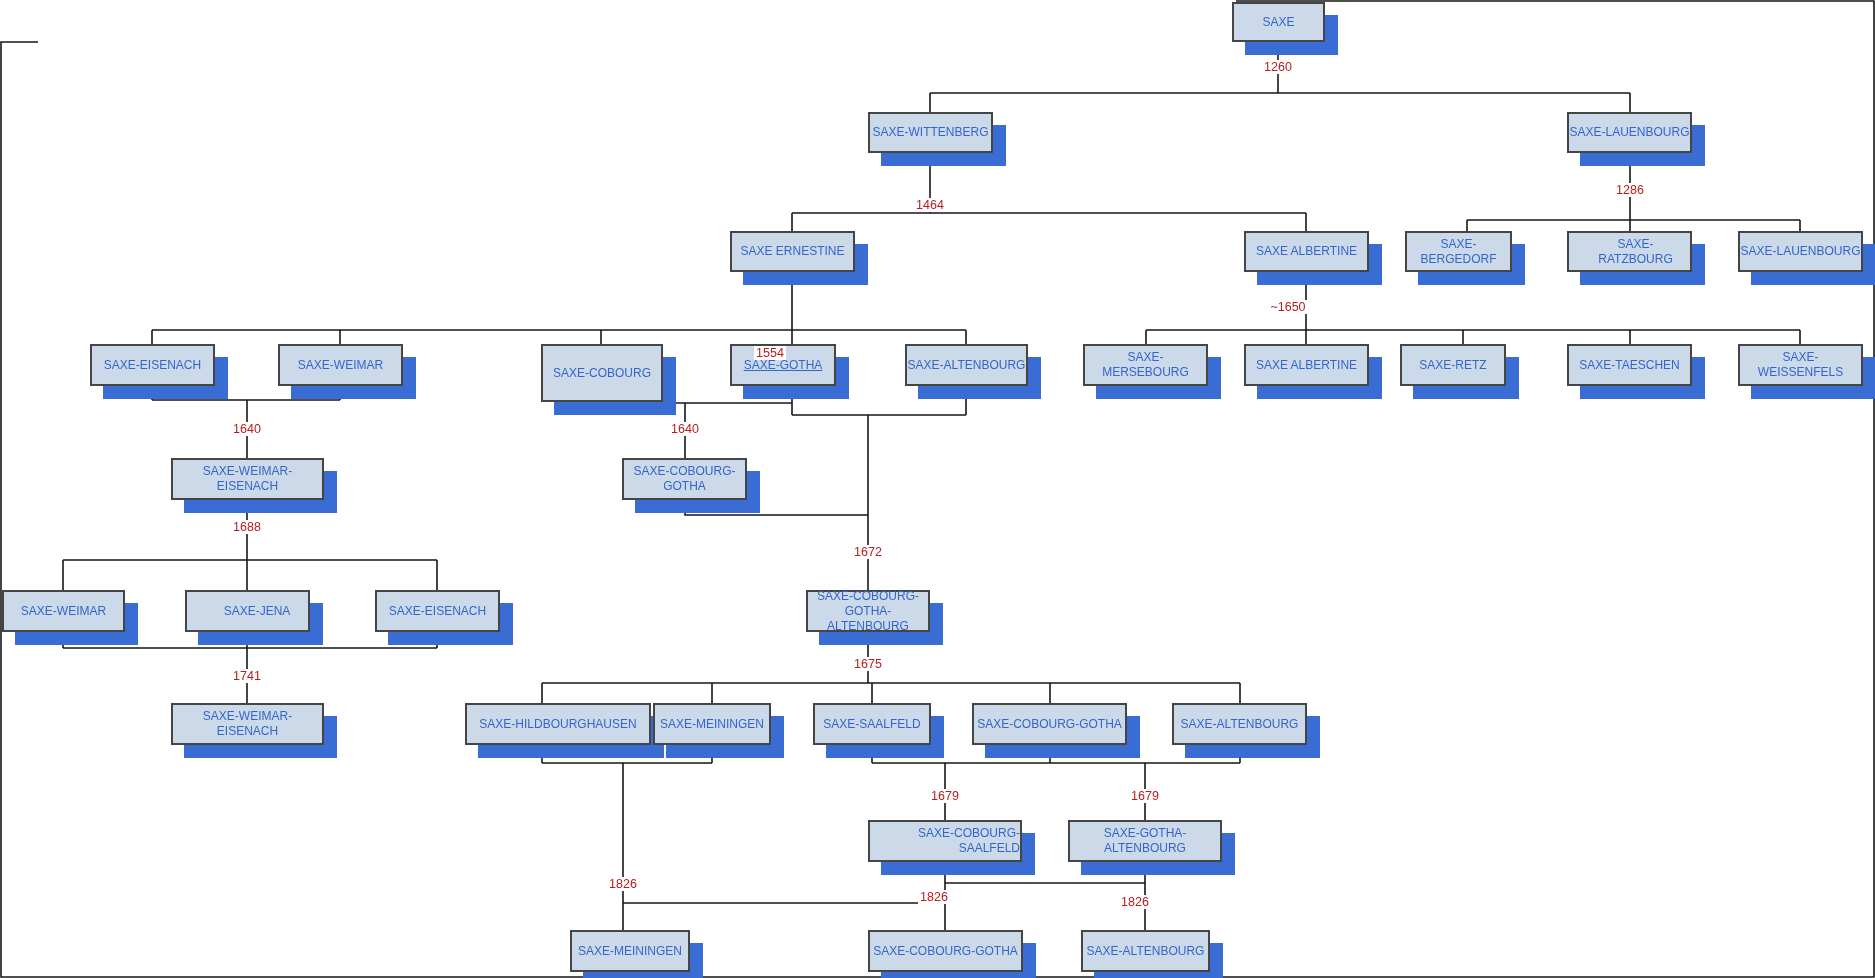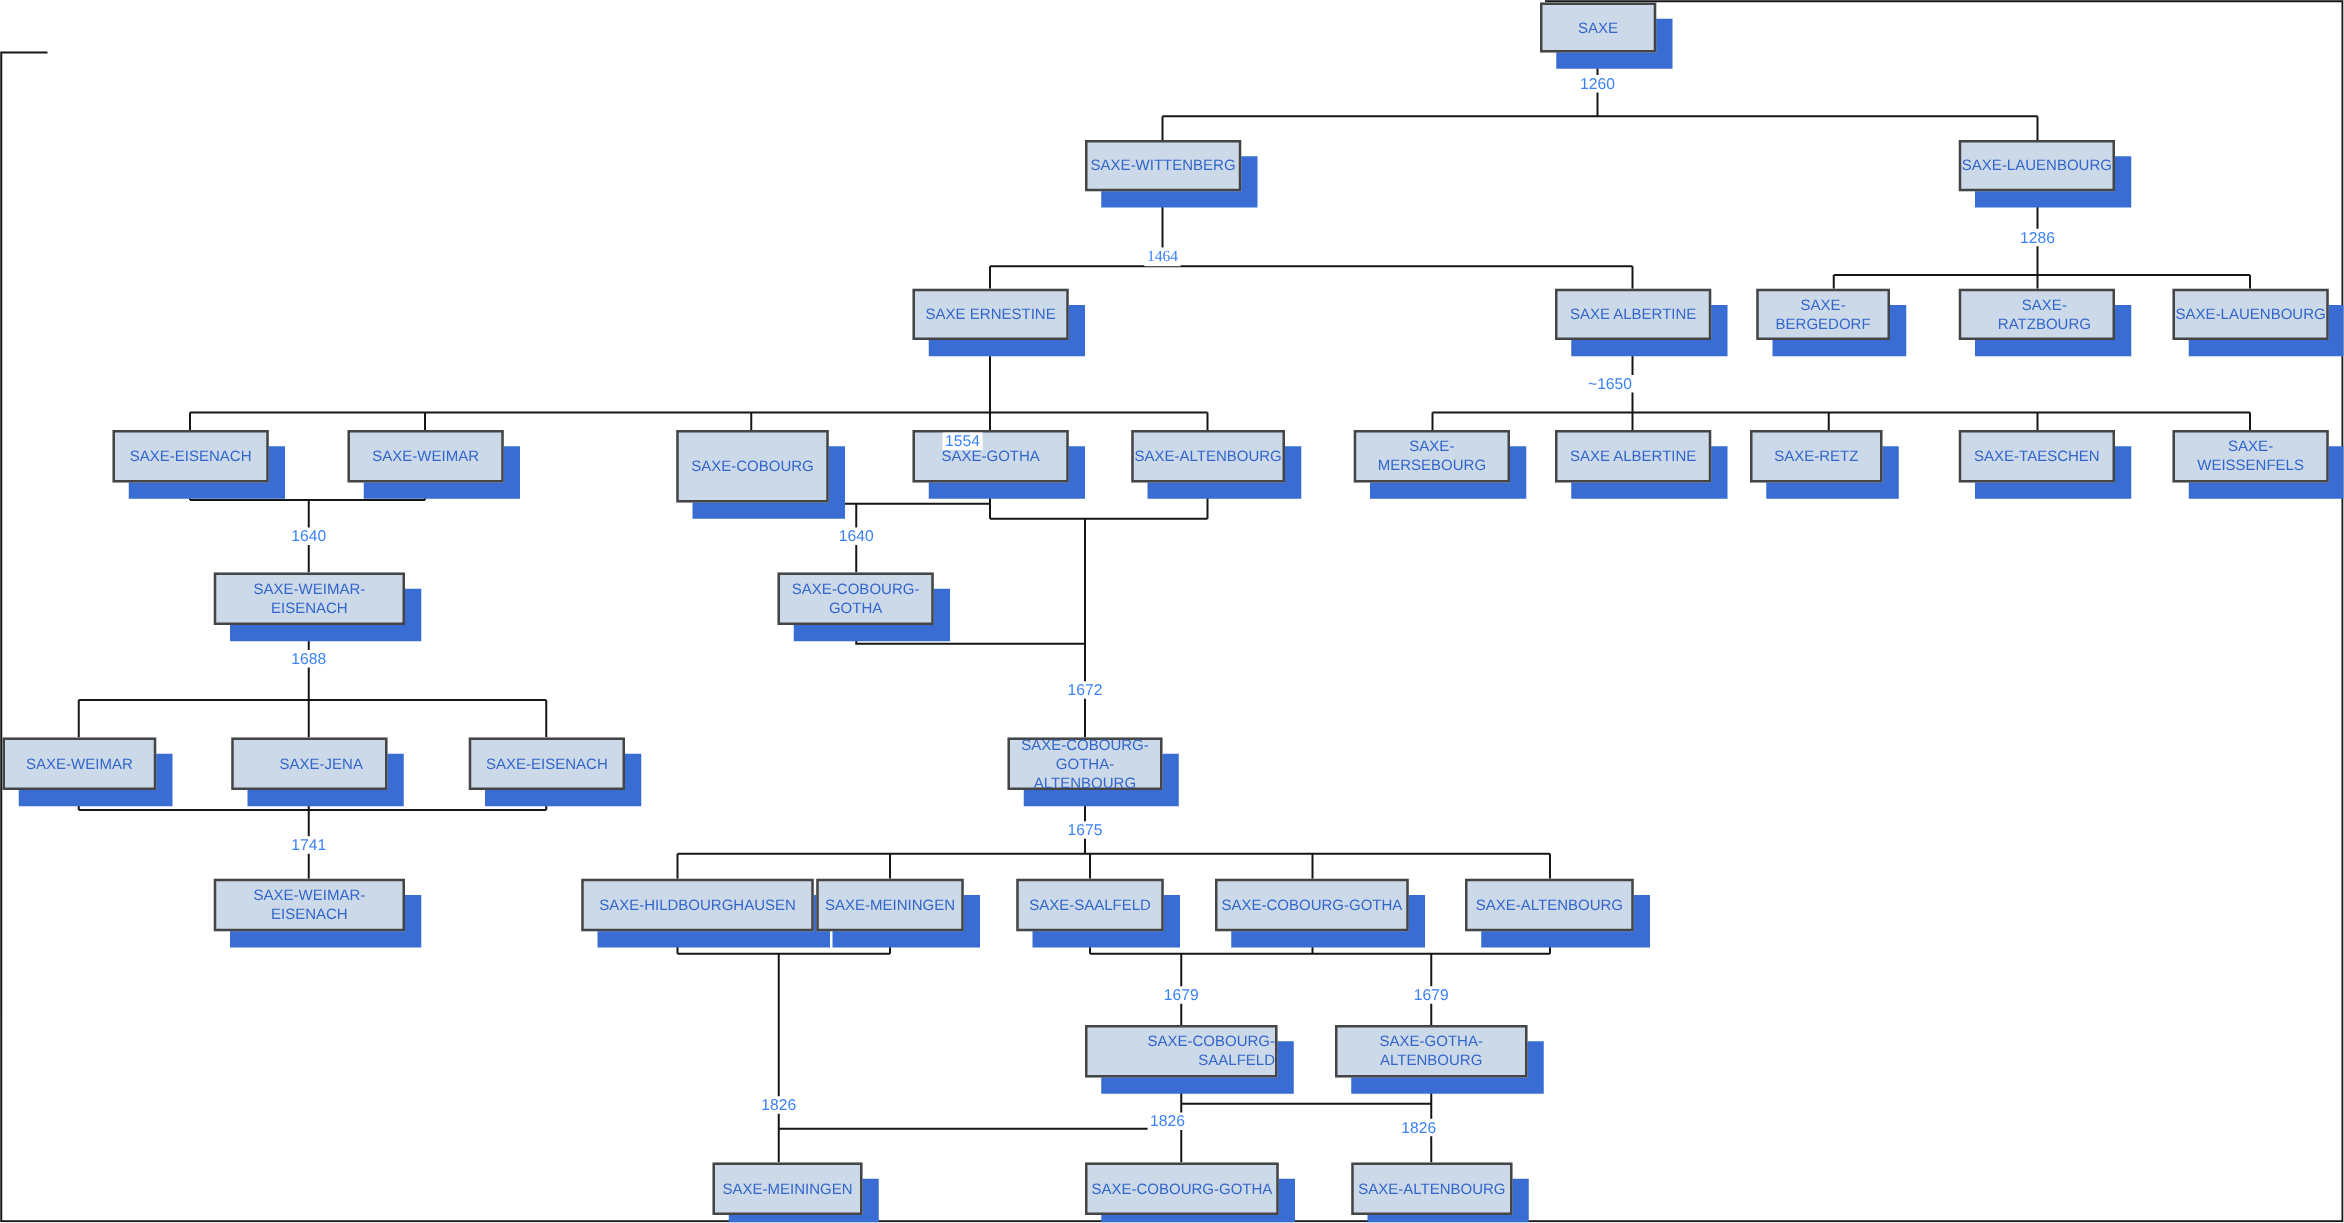--- a/index.html
+++ b/index.html
@@ -8,21 +8,21 @@
   #wires{position:absolute;left:0;top:0;width:1875px;height:978px;}
   #wires polyline{fill:none;stroke:var(--line,#161616);stroke-width:1.6;}
   .node{position:absolute;box-sizing:border-box;
         background:var(--node-fill,#ccd9e8);
         border:2px solid var(--node-border,#454545);
         box-shadow:13px 13px 0 var(--node-shadow,#3a6dd4);
         display:flex;align-items:center;justify-content:center;
         text-align:center;white-space:pre-line;
         color:var(--node-text,#3366cc);font-size:12px;line-height:1.25;}
   .date{position:absolute;transform:translateX(-50%);
-        background:#ffffff;color:#3b82f6;font-size:12.5px;
+        background:#ffffff;color:#b91c1c;font-size:12.5px;
         padding:0 2px;white-space:nowrap;}
 </style>
 </head>
 <body>
 
 <div id="stage">
   <svg id="wires" viewBox="0 0 1875 978">
       <polyline points="1278,42 1278,93"></polyline>
       <polyline points="930,93 1630,93"></polyline>
       <polyline points="930,93 930,112"></polyline>
@@ -100,21 +100,21 @@
       <div class="node" style="left: 868px; top: 112px; width: 125px; height: 41px;"><span>SAXE-WITTENBERG</span></div>
       <div class="node" style="left: 1567px; top: 112px; width: 125px; height: 41px;"><span>SAXE-LAUENBOURG</span></div>
       <div class="node" style="left: 730px; top: 231px; width: 125px; height: 41px;"><span>SAXE ERNESTINE</span></div>
       <div class="node" style="left: 1244px; top: 231px; width: 125px; height: 41px;"><span>SAXE ALBERTINE</span></div>
       <div class="node" style="left: 1405px; top: 231px; width: 107px; height: 41px; justify-content: center;"><span>SAXE-BERGEDORF</span></div>
       <div class="node" style="left: 1567px; top: 231px; width: 125px; height: 41px; padding-left: 12px;"><span>SAXE-RATZBOURG</span></div>
       <div class="node" style="left: 1738px; top: 231px; width: 125px; height: 41px;"><span>SAXE-LAUENBOURG</span></div>
       <div class="node" style="left: 90px; top: 344px; width: 125px; height: 42px;"><span>SAXE-EISENACH</span></div>
       <div class="node" style="left: 278px; top: 344px; width: 125px; height: 42px;"><span>SAXE-WEIMAR</span></div>
       <div class="node" style="left: 541px; top: 344px; width: 122px; height: 58px; text-align: right;"><span>SAXE-COBOURG</span></div>
-      <div class="node" style="left: 730px; top: 344px; width: 125px; height: 42px;"><span>SAXE-GOTHA</span></div>
+      <div class="node" style="left: 730px; top: 344px; width: 106px; height: 42px; text-decoration: underline;"><span>SAXE-GOTHA</span></div>
       <div class="node" style="left: 905px; top: 344px; width: 123px; height: 42px;"><span>SAXE-ALTENBOURG</span></div>
       <div class="node" style="left: 1083px; top: 344px; width: 125px; height: 42px;"><span>SAXE-MERSEBOURG</span></div>
       <div class="node" style="left: 1244px; top: 344px; width: 125px; height: 42px;"><span>SAXE ALBERTINE</span></div>
       <div class="node" style="left: 1400px; top: 344px; width: 106px; height: 42px;"><span>SAXE-RETZ</span></div>
       <div class="node" style="left: 1567px; top: 344px; width: 125px; height: 42px;"><span>SAXE-TAESCHEN</span></div>
       <div class="node" style="left: 1738px; top: 344px; width: 125px; height: 42px;"><span>SAXE-WEISSENFELS</span></div>
       <div class="node" style="left: 171px; top: 458px; width: 153px; height: 42px;"><span>SAXE-WEIMAR-EISENACH</span></div>
       <div class="node" style="left: 622px; top: 458px; width: 125px; height: 42px;"><span>SAXE-COBOURG-
 GOTHA</span></div>
       <div class="node" style="left: 2px; top: 590px; width: 123px; height: 42px;"><span>SAXE-WEIMAR</span></div>
@@ -129,21 +129,21 @@
       <div class="node" style="left: 972px; top: 703px; width: 155px; height: 42px;"><span>SAXE-COBOURG-GOTHA</span></div>
       <div class="node" style="left: 1172px; top: 703px; width: 135px; height: 42px;"><span>SAXE-ALTENBOURG</span></div>
       <div class="node" style="left: 868px; top: 820px; width: 154px; height: 42px; text-align: right;"><span>SAXE-COBOURG-SAALFELD</span></div>
       <div class="node" style="left: 1068px; top: 820px; width: 154px; height: 42px;"><span>SAXE-GOTHA-ALTENBOURG</span></div>
       <div class="node" style="left: 570px; top: 930px; width: 120px; height: 42px;"><span>SAXE-MEININGEN</span></div>
       <div class="node" style="left: 868px; top: 930px; width: 155px; height: 42px;"><span>SAXE-COBOURG-GOTHA</span></div>
       <div class="node" style="left: 1081px; top: 930px; width: 129px; height: 42px;"><span>SAXE-ALTENBOURG</span></div>
     </div>
   <div id="dates">
       <span class="date" style="left: 1278px; top: 60px;">1260</span>
-      <span class="date" style="left: 930px; top: 198px; font-family: Liberation Serif, serif;">1464</span>
+      <span class="date" style="left: 930px; top: 198px;">1464</span>
       <span class="date" style="left: 1630px; top: 183px;">1286</span>
       <span class="date" style="left: 770px; top: 346px;">1554</span>
       <span class="date" style="left: 1288px; top: 300px;">~1650</span>
       <span class="date" style="left: 247px; top: 422px;">1640</span>
       <span class="date" style="left: 685px; top: 422px;">1640</span>
       <span class="date" style="left: 247px; top: 520px;">1688</span>
       <span class="date" style="left: 868px; top: 545px;">1672</span>
       <span class="date" style="left: 247px; top: 669px;">1741</span>
       <span class="date" style="left: 868px; top: 657px;">1675</span>
       <span class="date" style="left: 945px; top: 789px;">1679</span>

